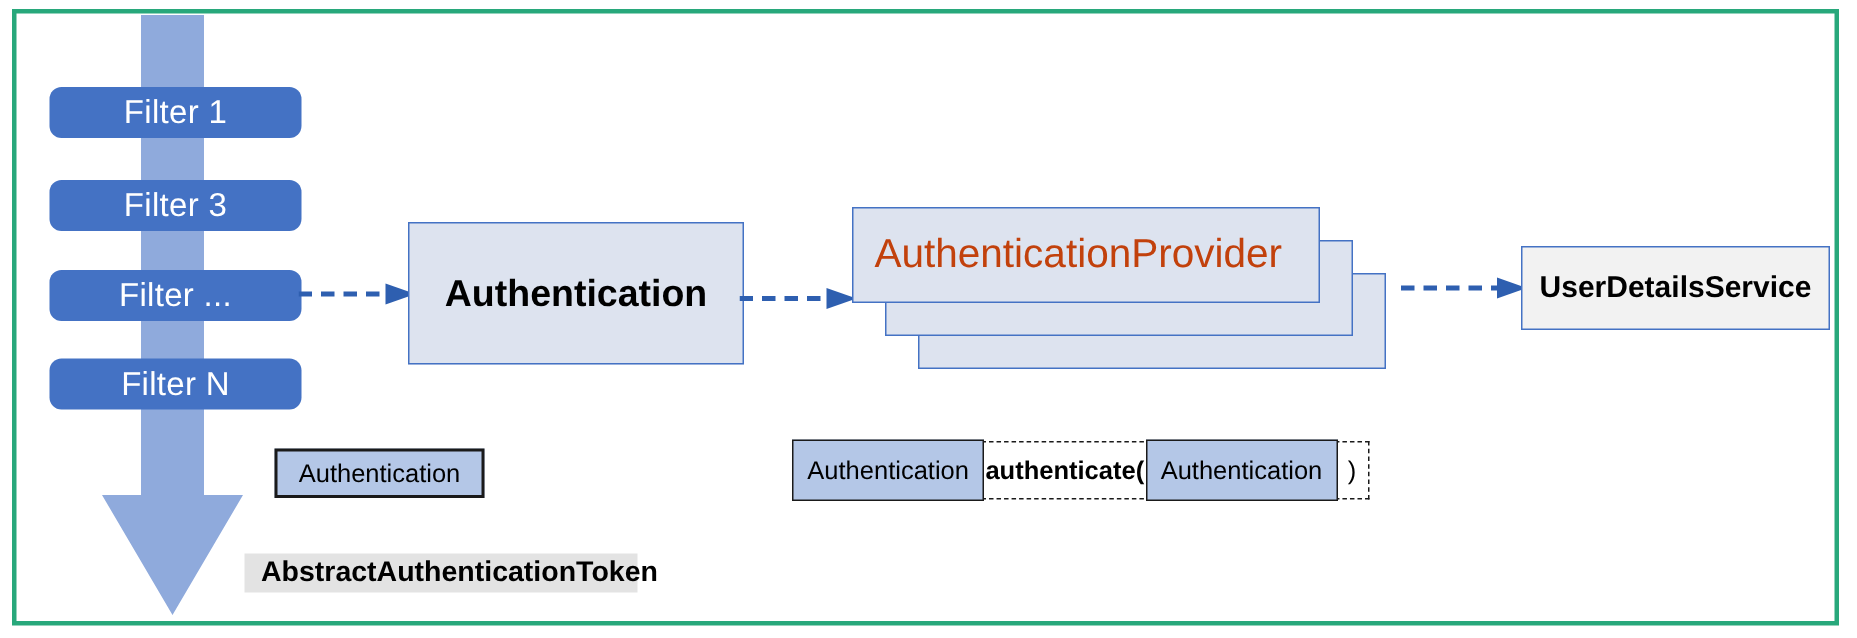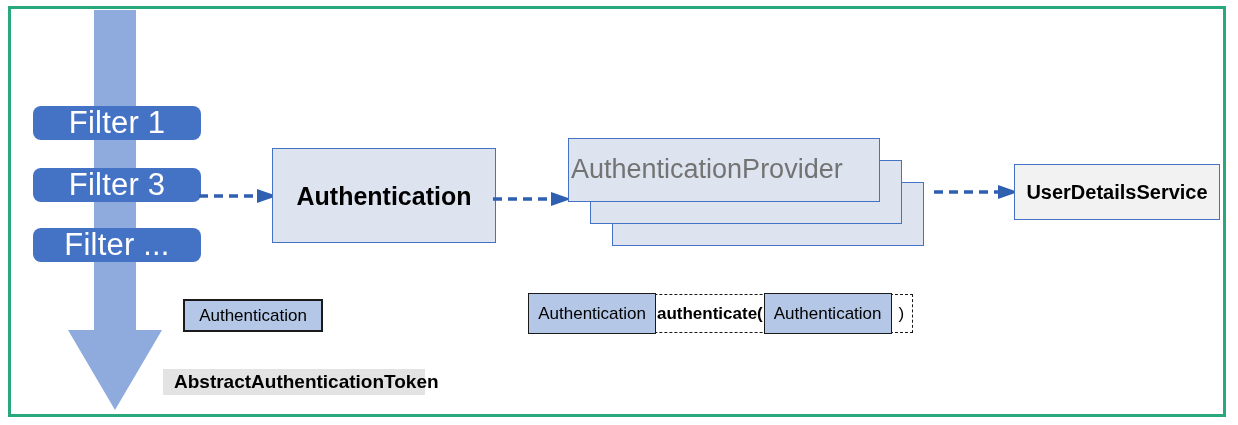--- a/index.html
+++ b/index.html
@@ -37,26 +37,25 @@
   }
   
   .filter-chip {
     position: absolute;
     left: 33px;
     width: 168px;
     height: 34px;
     background: #4472C4;
     border-radius: 8px;
     color: #ffffff;
-    font-size: 31px;
+    font-size: 22px;
     line-height: 34px;
     text-align: center;
     white-space: nowrap;
     letter-spacing: .2px;
-    margin-top: 48px;
   }
   #filter-1 { top: 58px; }
   #filter-2 { top: 120px; }
   #filter-3 { top: 180px; }
   #filter-4 { top: 239px; }
 
   
   .proc-box {
     position: absolute;
     background: #DDE3EF;
@@ -80,24 +79,24 @@
   }
   
   .provider-box {
     position: absolute;
     width: 312px;
     height: 64px;
     background: #DDE3EF;
     border: 1.6px solid #4472C4;
     box-sizing: border-box;
     font-size: 27px;
-    color: #737373;
+    color: #c2410c;
     white-space: nowrap;
     overflow: hidden;
-    padding-left: 2px;
+    padding-left: 14px;
     line-height: 60px;
   }
   #provider-3 { left: 612px; top: 182px; }
   #provider-2 { left: 590px; top: 160px; }
   #provider-1 { left: 568px; top: 138px; }
 
   #user-details {
     left: 1014px;
     top: 164px;
     width: 206px;
@@ -203,20 +202,21 @@
 
   <div id="frame"></div>
 
   <svg id="flow-arrow" viewBox="0 0 110 405" preserveAspectRatio="none">
     <polygon points="34,0 76,0 76,320 102,320 55,400 8,320 34,320" fill="#8FAADC"></polygon>
   </svg>
 
   <div class="filter-chip" id="filter-1">Filter 1</div>
   <div class="filter-chip" id="filter-2">Filter 3</div>
   <div class="filter-chip" id="filter-3">Filter ...</div>
+  <div class="filter-chip" id="filter-4">Filter N</div>
 
   <svg class="connector" id="conn-filter-manager" viewBox="0 0 78 20">
     <line x1="0" y1="10" x2="60" y2="10" stroke="#2E5FB0" stroke-width="3.4" stroke-dasharray="9 6"></line>
     <polygon points="58,3 78,10 58,17" fill="#2E5FB0"></polygon>
   </svg>
 
   <div class="proc-box" id="auth-manager">
     <div>
       <span>Authentication</span><br>
     </div>

